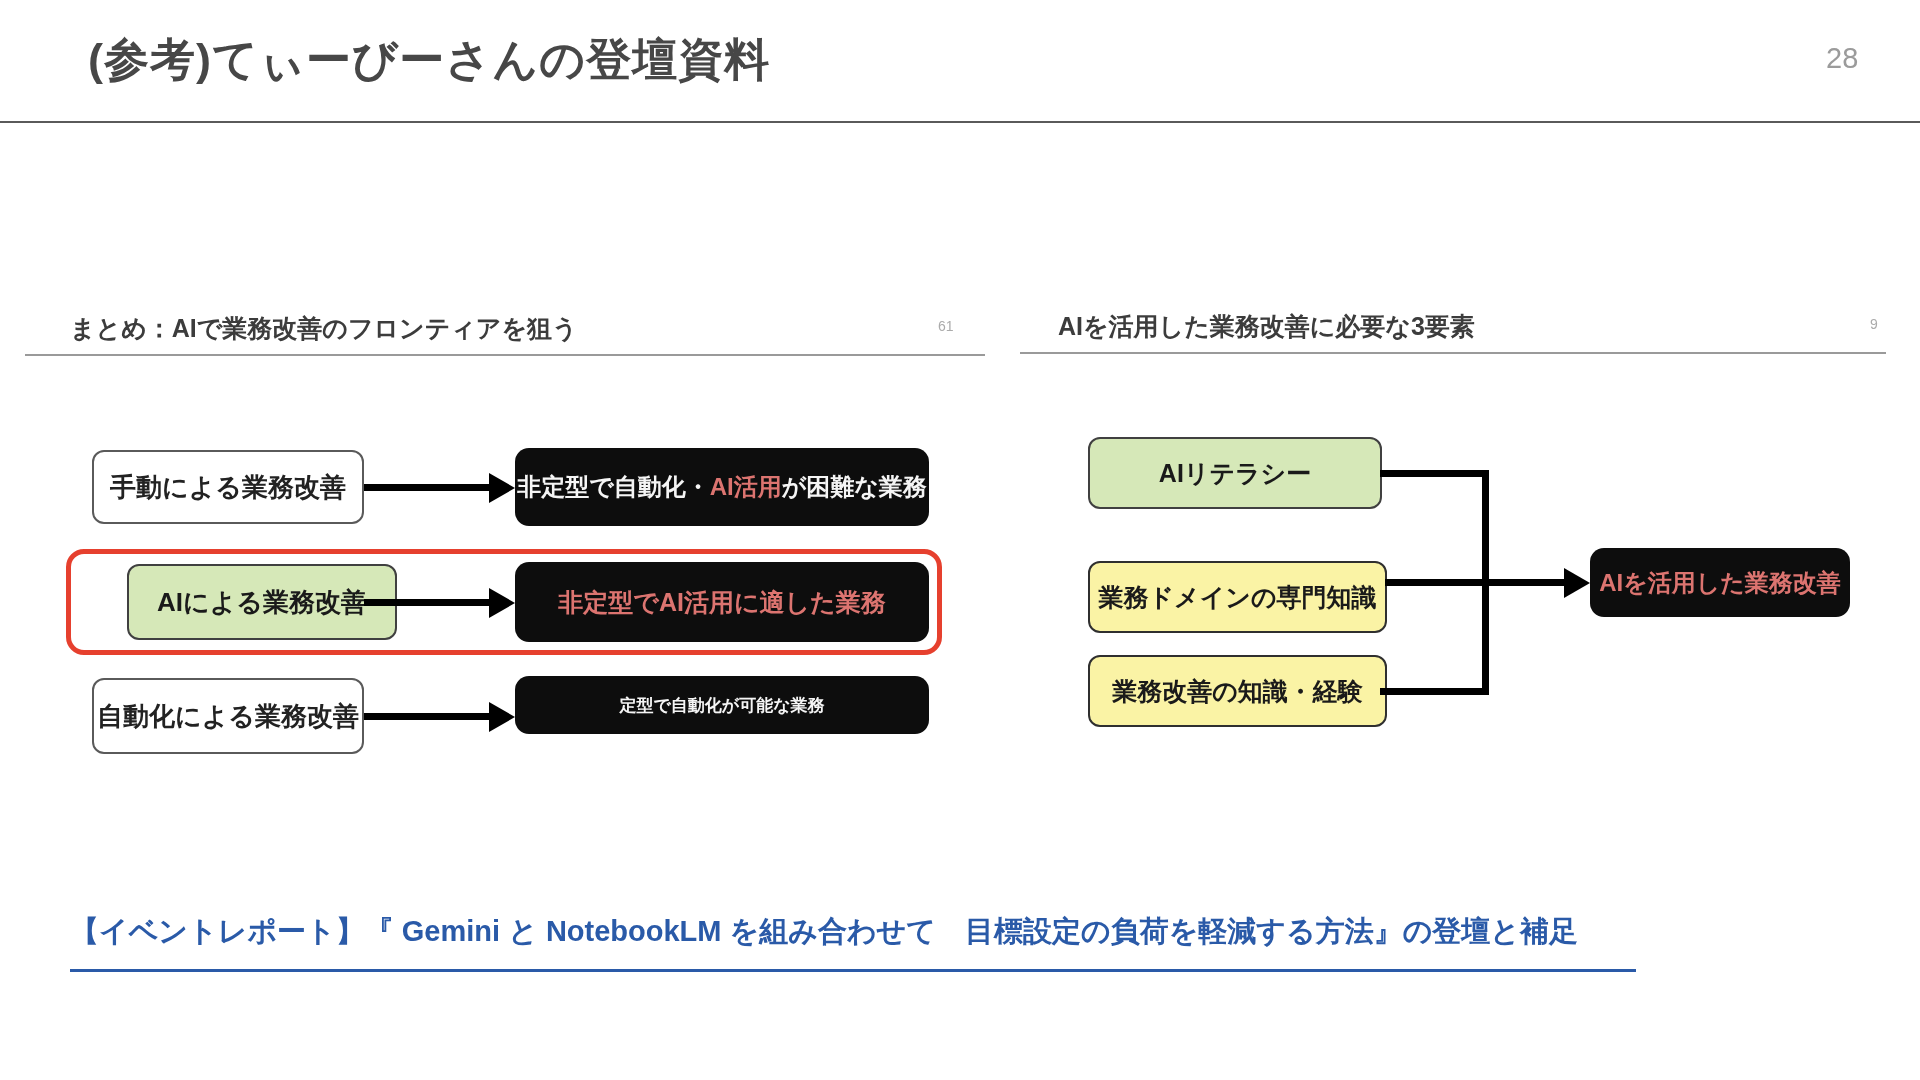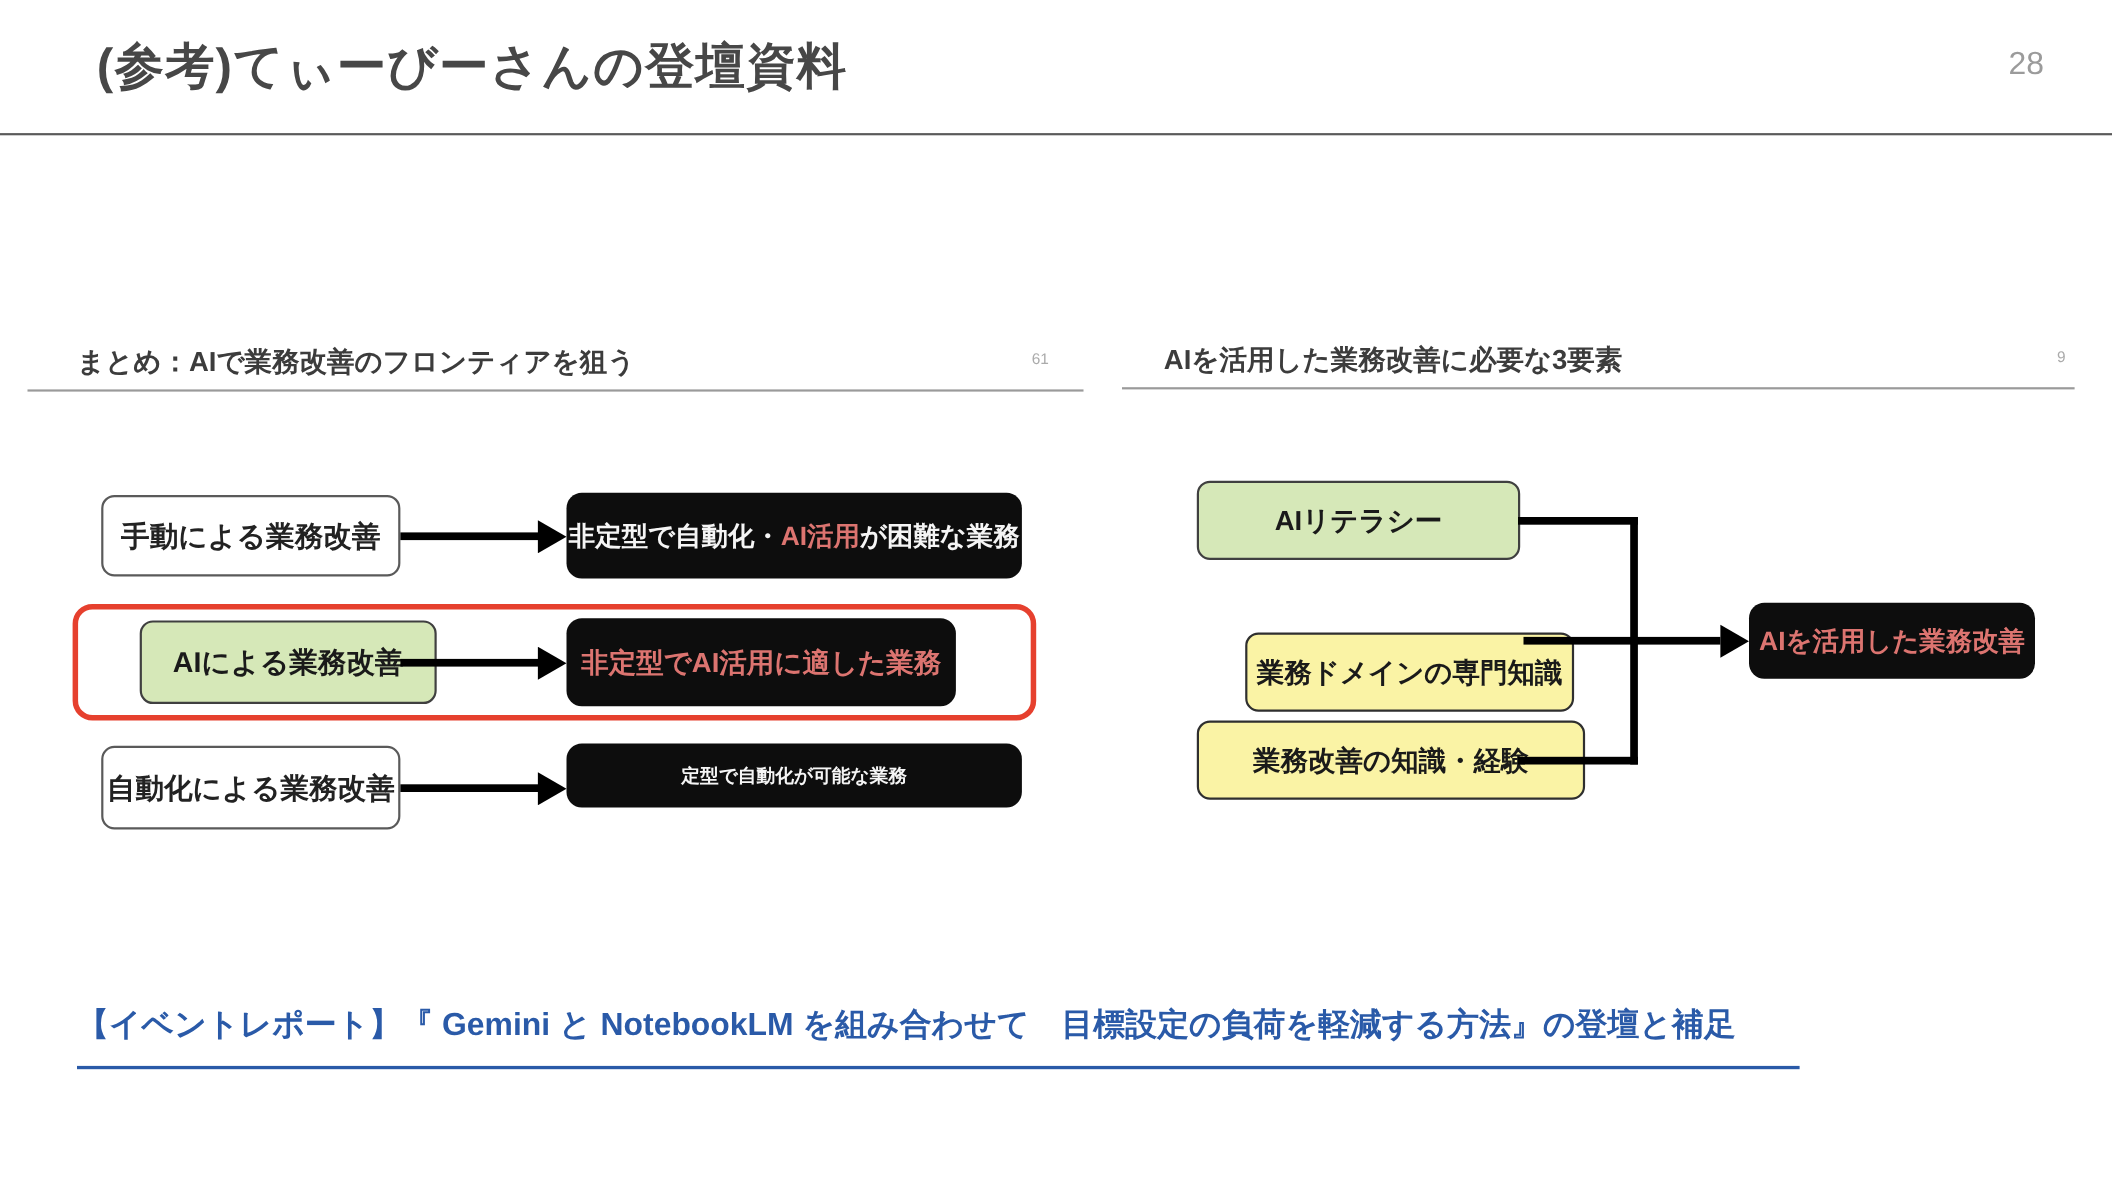--- a/index.html
+++ b/index.html
@@ -36,33 +36,33 @@
   .box.white  { background:#ffffff; border:2px solid #5a5a5a; border-radius:12px; color:#222; }
   .box.green  { background:var(--c-green_fill,#d6e8b8); border:2px solid #404040; border-radius:12px; color:#1a1a1a; }
   .box.yellow { background:var(--c-yellow_fill,#faf3a5); border:2px solid #2f2f2f; border-radius:12px; color:#1a1a1a; }
   .box.black  { background:var(--c-black_box,#0d0d0d); border-radius:14px; color:#f5f5f5; }
   .salmon { color:var(--c-salmon,#dc7470); }
 
   
   .b-manual   { left:92px;  top:450px; width:272px; height:74px; font-size:26px;text-align:right; }
   .b-atyp-dif { left:515px; top:448px; width:414px; height:78px; font-size:24px; }
   .b-ai       { left:94px;  top:564px; width:270px; height:76px; font-size:26px;margin-left:33px; }
-  .b-atyp-fit { left:515px; top:562px; width:354px; height:80px; font-size:25px; }
+  .b-atyp-fit { left:515px; top:562px; width:414px; height:80px; font-size:25px; }
   .b-auto     { left:92px;  top:678px; width:272px; height:76px; font-size:26px; }
   .b-typ-ok   { left:515px; top:676px; width:414px; height:58px; font-size:17px; }
 
   .highlight {
     position:absolute; left:66px; top:549px; width:866px; height:96px;
     border:5px solid var(--c-accent_red,#e6402e); border-radius:18px;
   }
 
   
   .b-literacy { left:1088px; top:437px; width:294px; height:72px; font-size:25px; }
-  .b-domain   { left:1088px; top:575px; width:299px; height:72px; font-size:25px;margin-left:44px; }
-  .b-kaizen   { left:1088px; top:655px; width:353px; height:72px; font-size:25px; }
+  .b-domain   { left:1088px; top:561px; width:299px; height:72px; font-size:25px; }
+  .b-kaizen   { left:1088px; top:655px; width:299px; height:72px; font-size:25px; }
   .b-result   { left:1590px; top:548px; width:260px; height:69px; font-size:24px; }
 
   
   .shaft { position:absolute; background:#000; height:7px; }
   .vline { position:absolute; background:#000; width:7px; }
   .head  {
     position:absolute; width:0; height:0;
     border-top:15px solid transparent; border-bottom:15px solid transparent;
     border-left:26px solid #000;
   }

